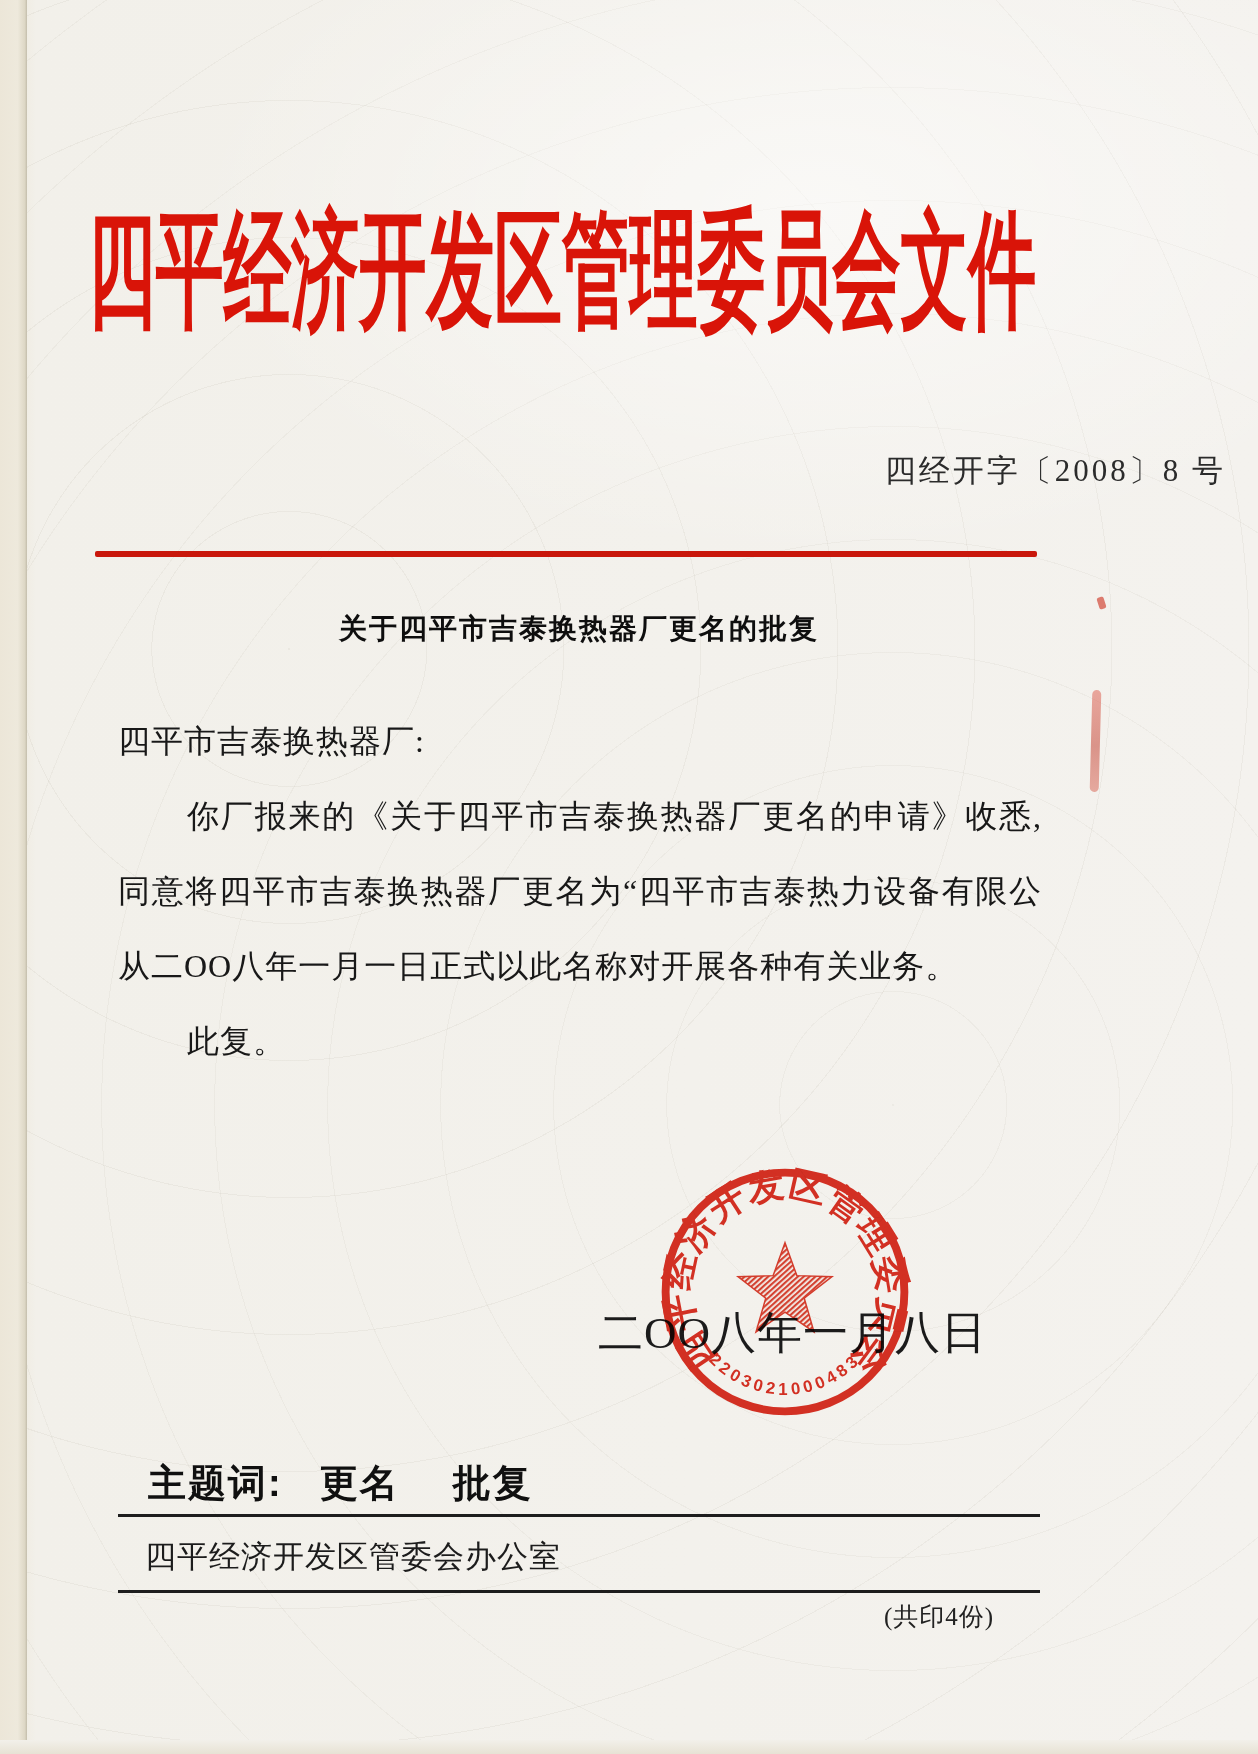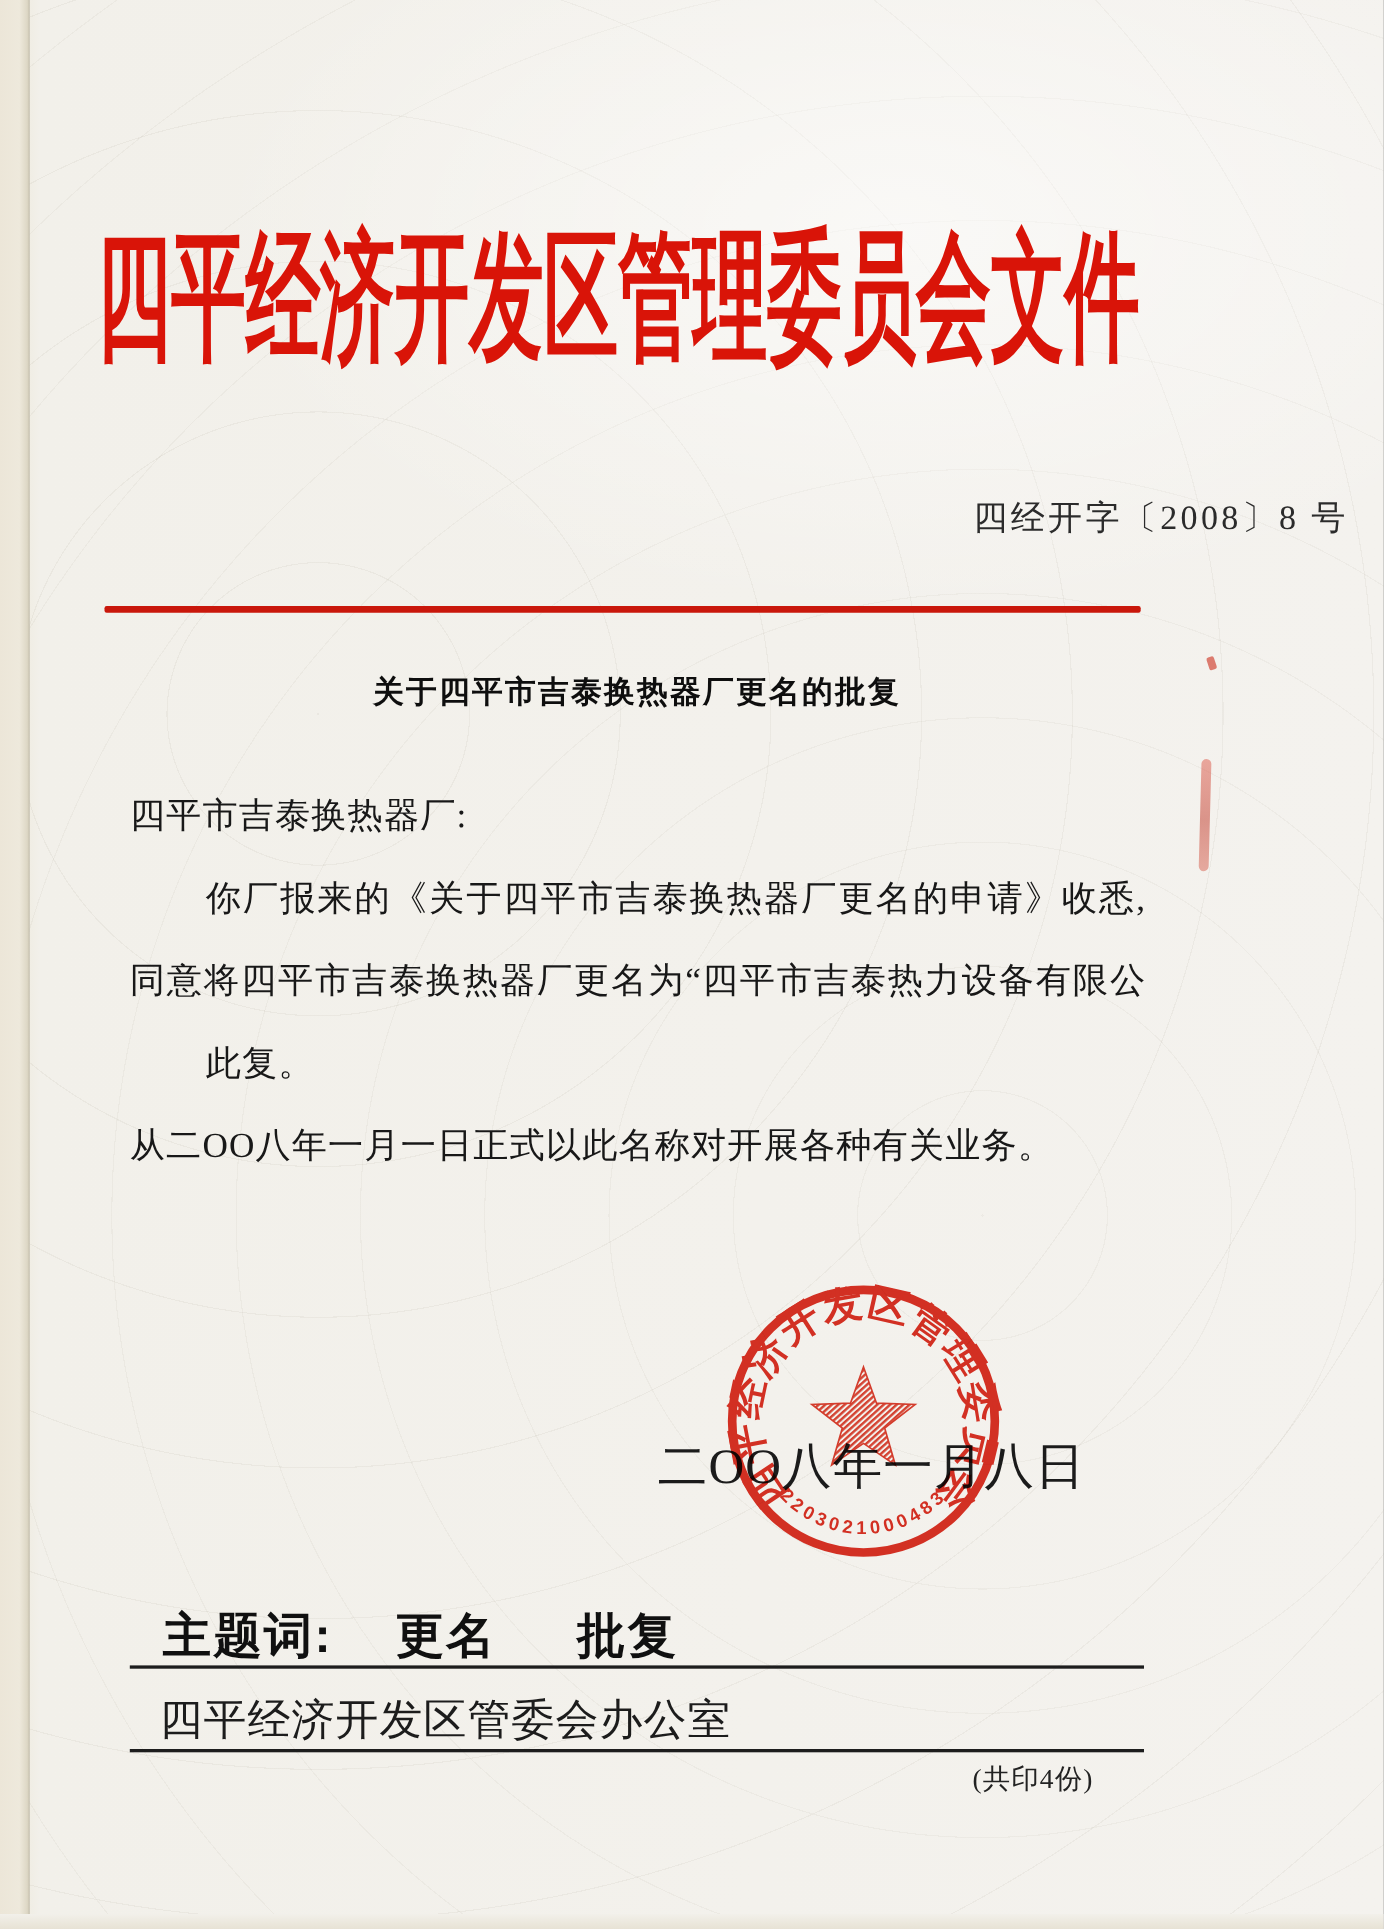--- a/index.html
+++ b/index.html
@@ -72,31 +72,31 @@
     opacity:.5; border-radius:5px; transform:rotate(1.5deg);
   }
   .red-dot {
     position:absolute; left:1098px; top:597px; width:7px; height:12px;
     background:#cf3a2a; opacity:.65; border-radius:2px; transform:rotate(-18deg);
   }
   .keywords {
     position:absolute; left:148px; top:1458px;
     display:flex; align-items:flex-end;
     font-family:"Liberation Sans","DejaVu Sans",sans-serif;
-    font-weight:bold; font-size:44px; color:#101010; letter-spacing:2px;gap:20px;
+    font-weight:bold; font-size:38px; color:#101010; letter-spacing:2px;
   }
   .kw-label { margin-right:37px; }
   .kw-2 { margin-left:53px; }
   .rule { position:absolute; left:118px; width:922px; height:3px; background:#1d1d1d; }
   .rule-1 { top:1514px; }
   .rule-2 { top:1590px; }
   .footer-row {
     position:absolute; left:145px; top:1536px; width:892px;
     display:flex; justify-content:space-between; align-items:flex-end;
-    font-size:39px; letter-spacing:1px; color:#1c1c1c;
+    font-size:31px; letter-spacing:1px; color:#1c1c1c;
   }
   .copies {
     position:absolute; left:884px; top:1600px;
     font-size:25px; letter-spacing:1px; color:#222;
   }
 </style>
 </head>
 <body>
 
 <div class="page">
@@ -110,22 +110,22 @@
   <div class="doc-number">四经开字〔2008〕8 号</div>
 
   <div class="red-rule"></div>
 
   <div class="subject-title">关于四平市吉泰换热器厂更名的批复</div>
 
   <div class="body-block">
     <div class="line">四平市吉泰换热器厂:</div>
     <div class="line indent just">你厂报来的《关于四平市吉泰换热器厂更名的申请》收悉,经研究,</div>
     <div class="line just">同意将四平市吉泰换热器厂更名为“四平市吉泰热力设备有限公司”,</div>
+    <div class="line">从二OO八年一月一日正式以此名称对开展各种有关业务。</div>
     <div class="line indent">此复。</div>
-    <div class="line">从二OO八年一月一日正式以此名称对开展各种有关业务。</div>
   </div>
 
   <div class="sign-date">二OO八年一月八日</div>
 
   <svg class="seal" viewBox="-150 -150 300 300">
     <defs>
       <pattern id="hatch" width="4" height="4" patternUnits="userSpaceOnUse" patternTransform="rotate(48)">
         <line x1="1" y1="0" x2="1" y2="4" stroke="#dd3a28" stroke-width="2.4"></line>
       </pattern>
     </defs>

